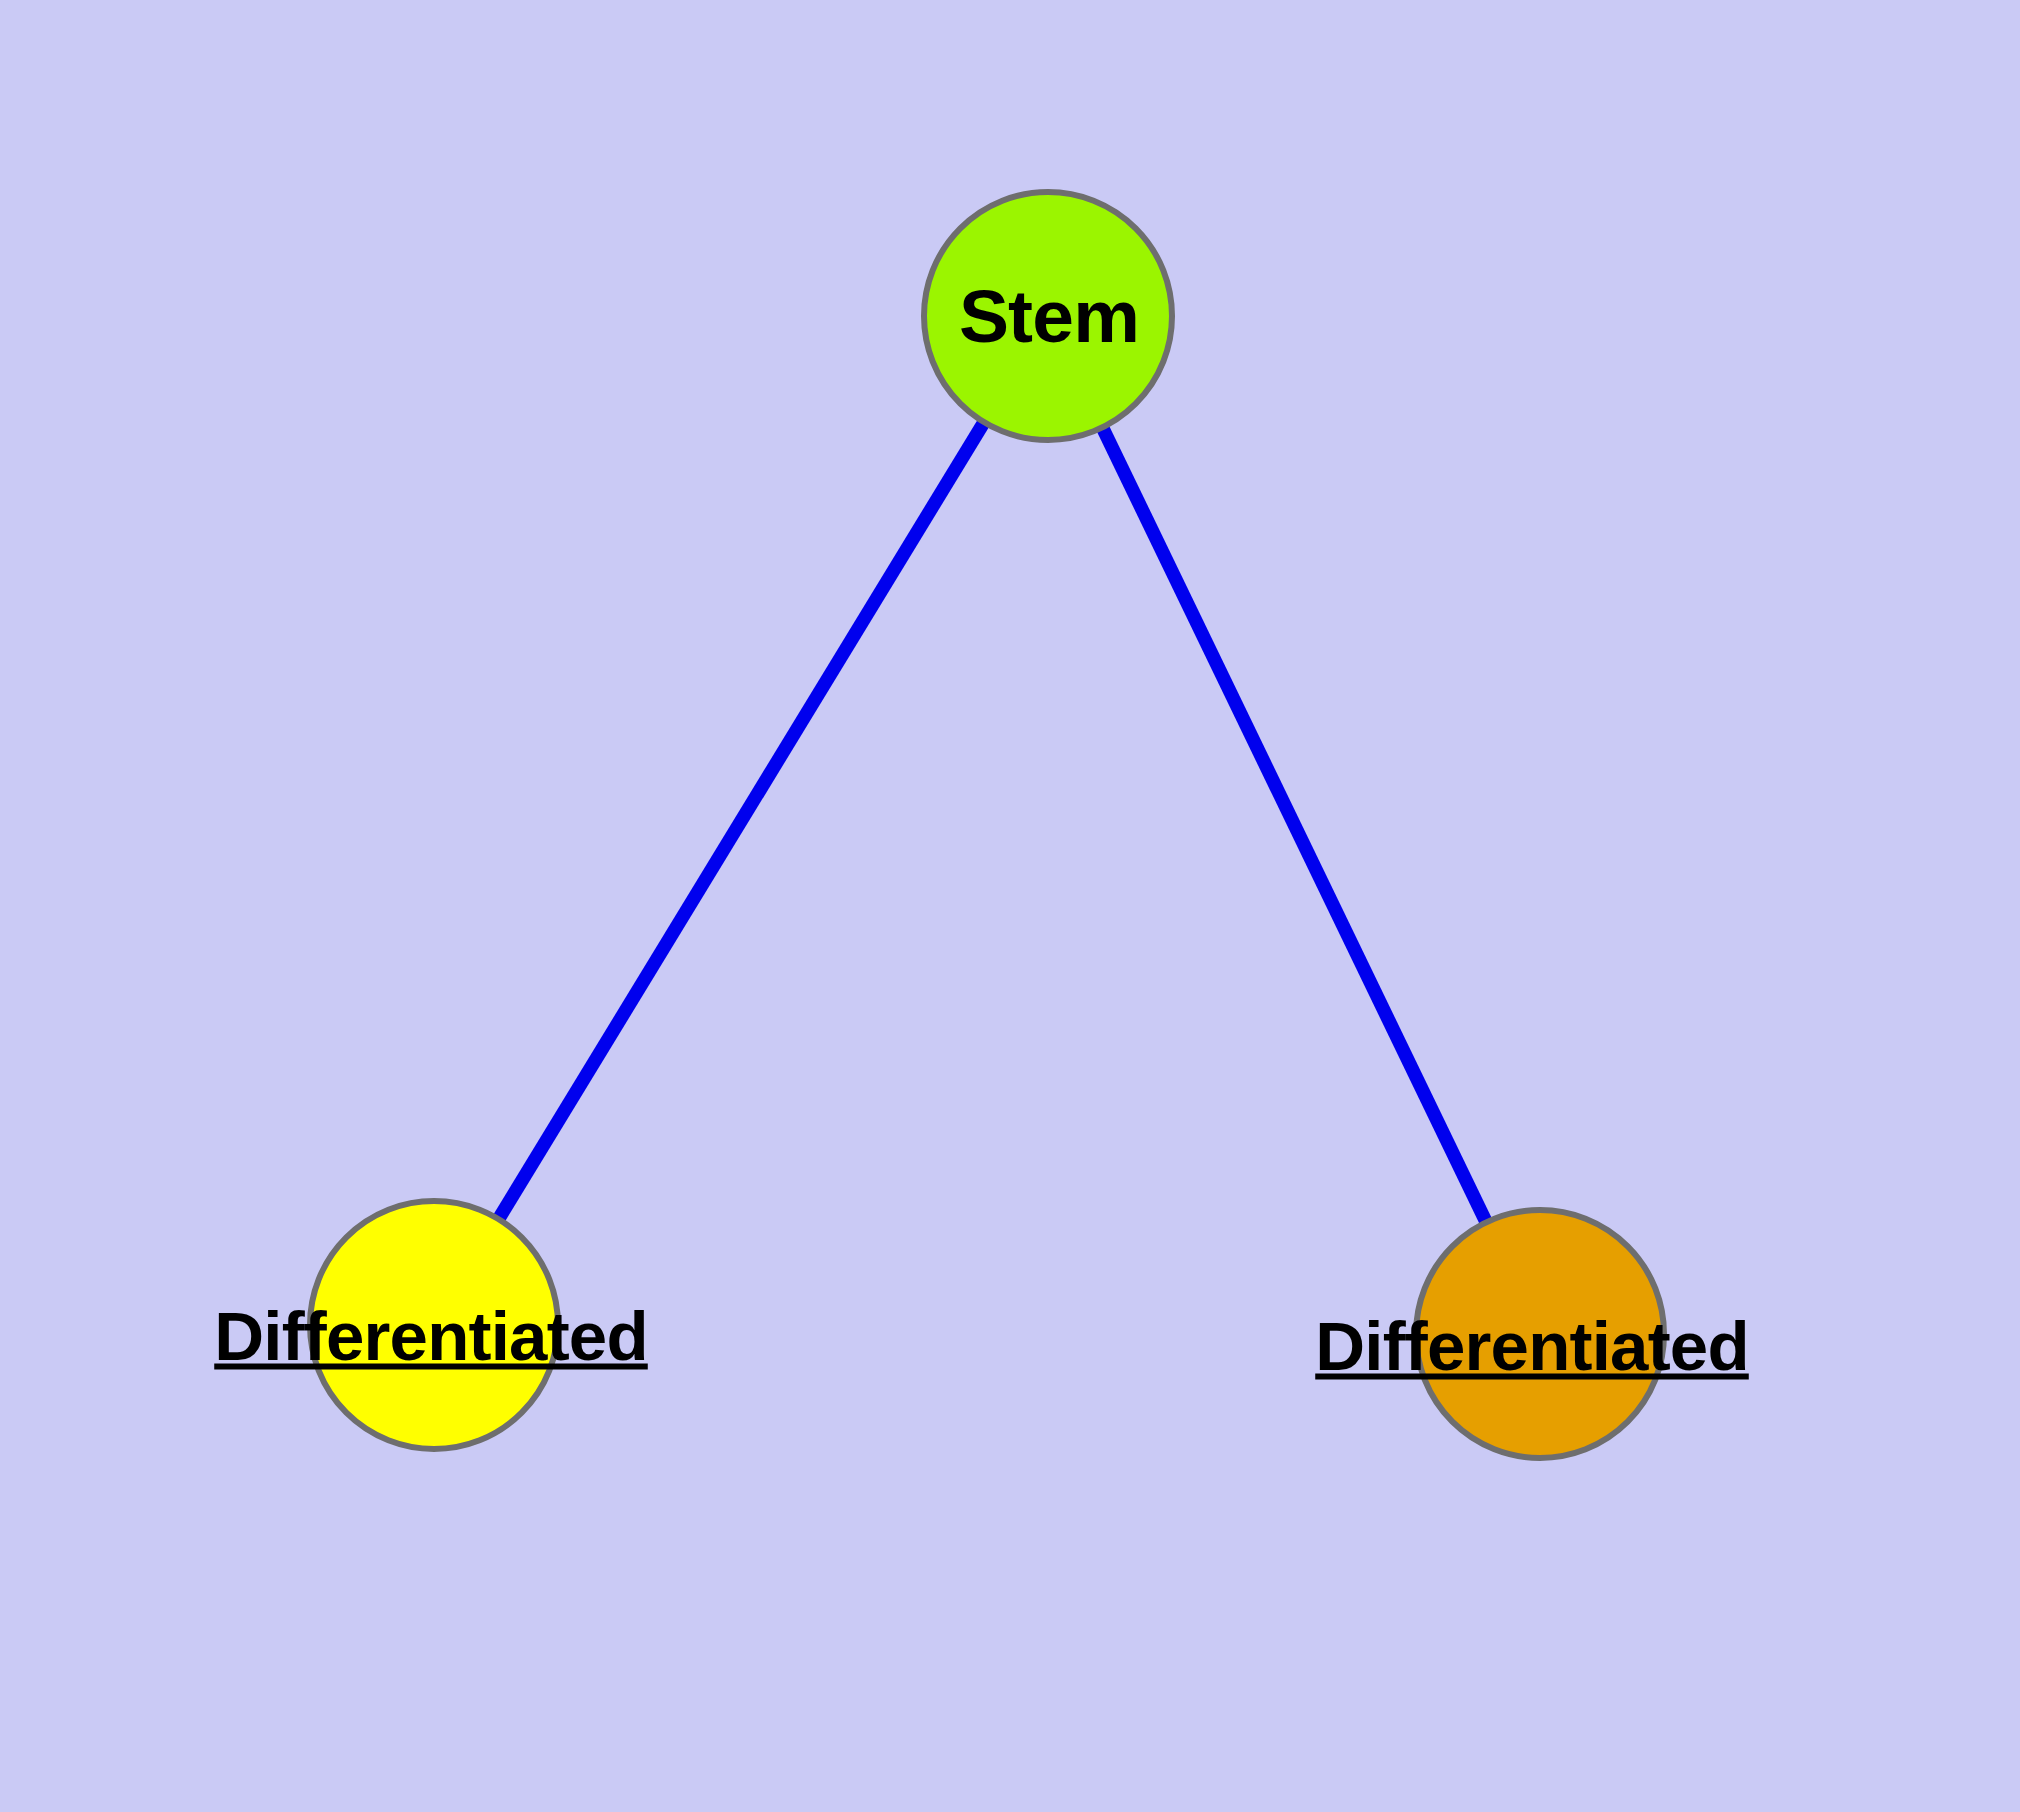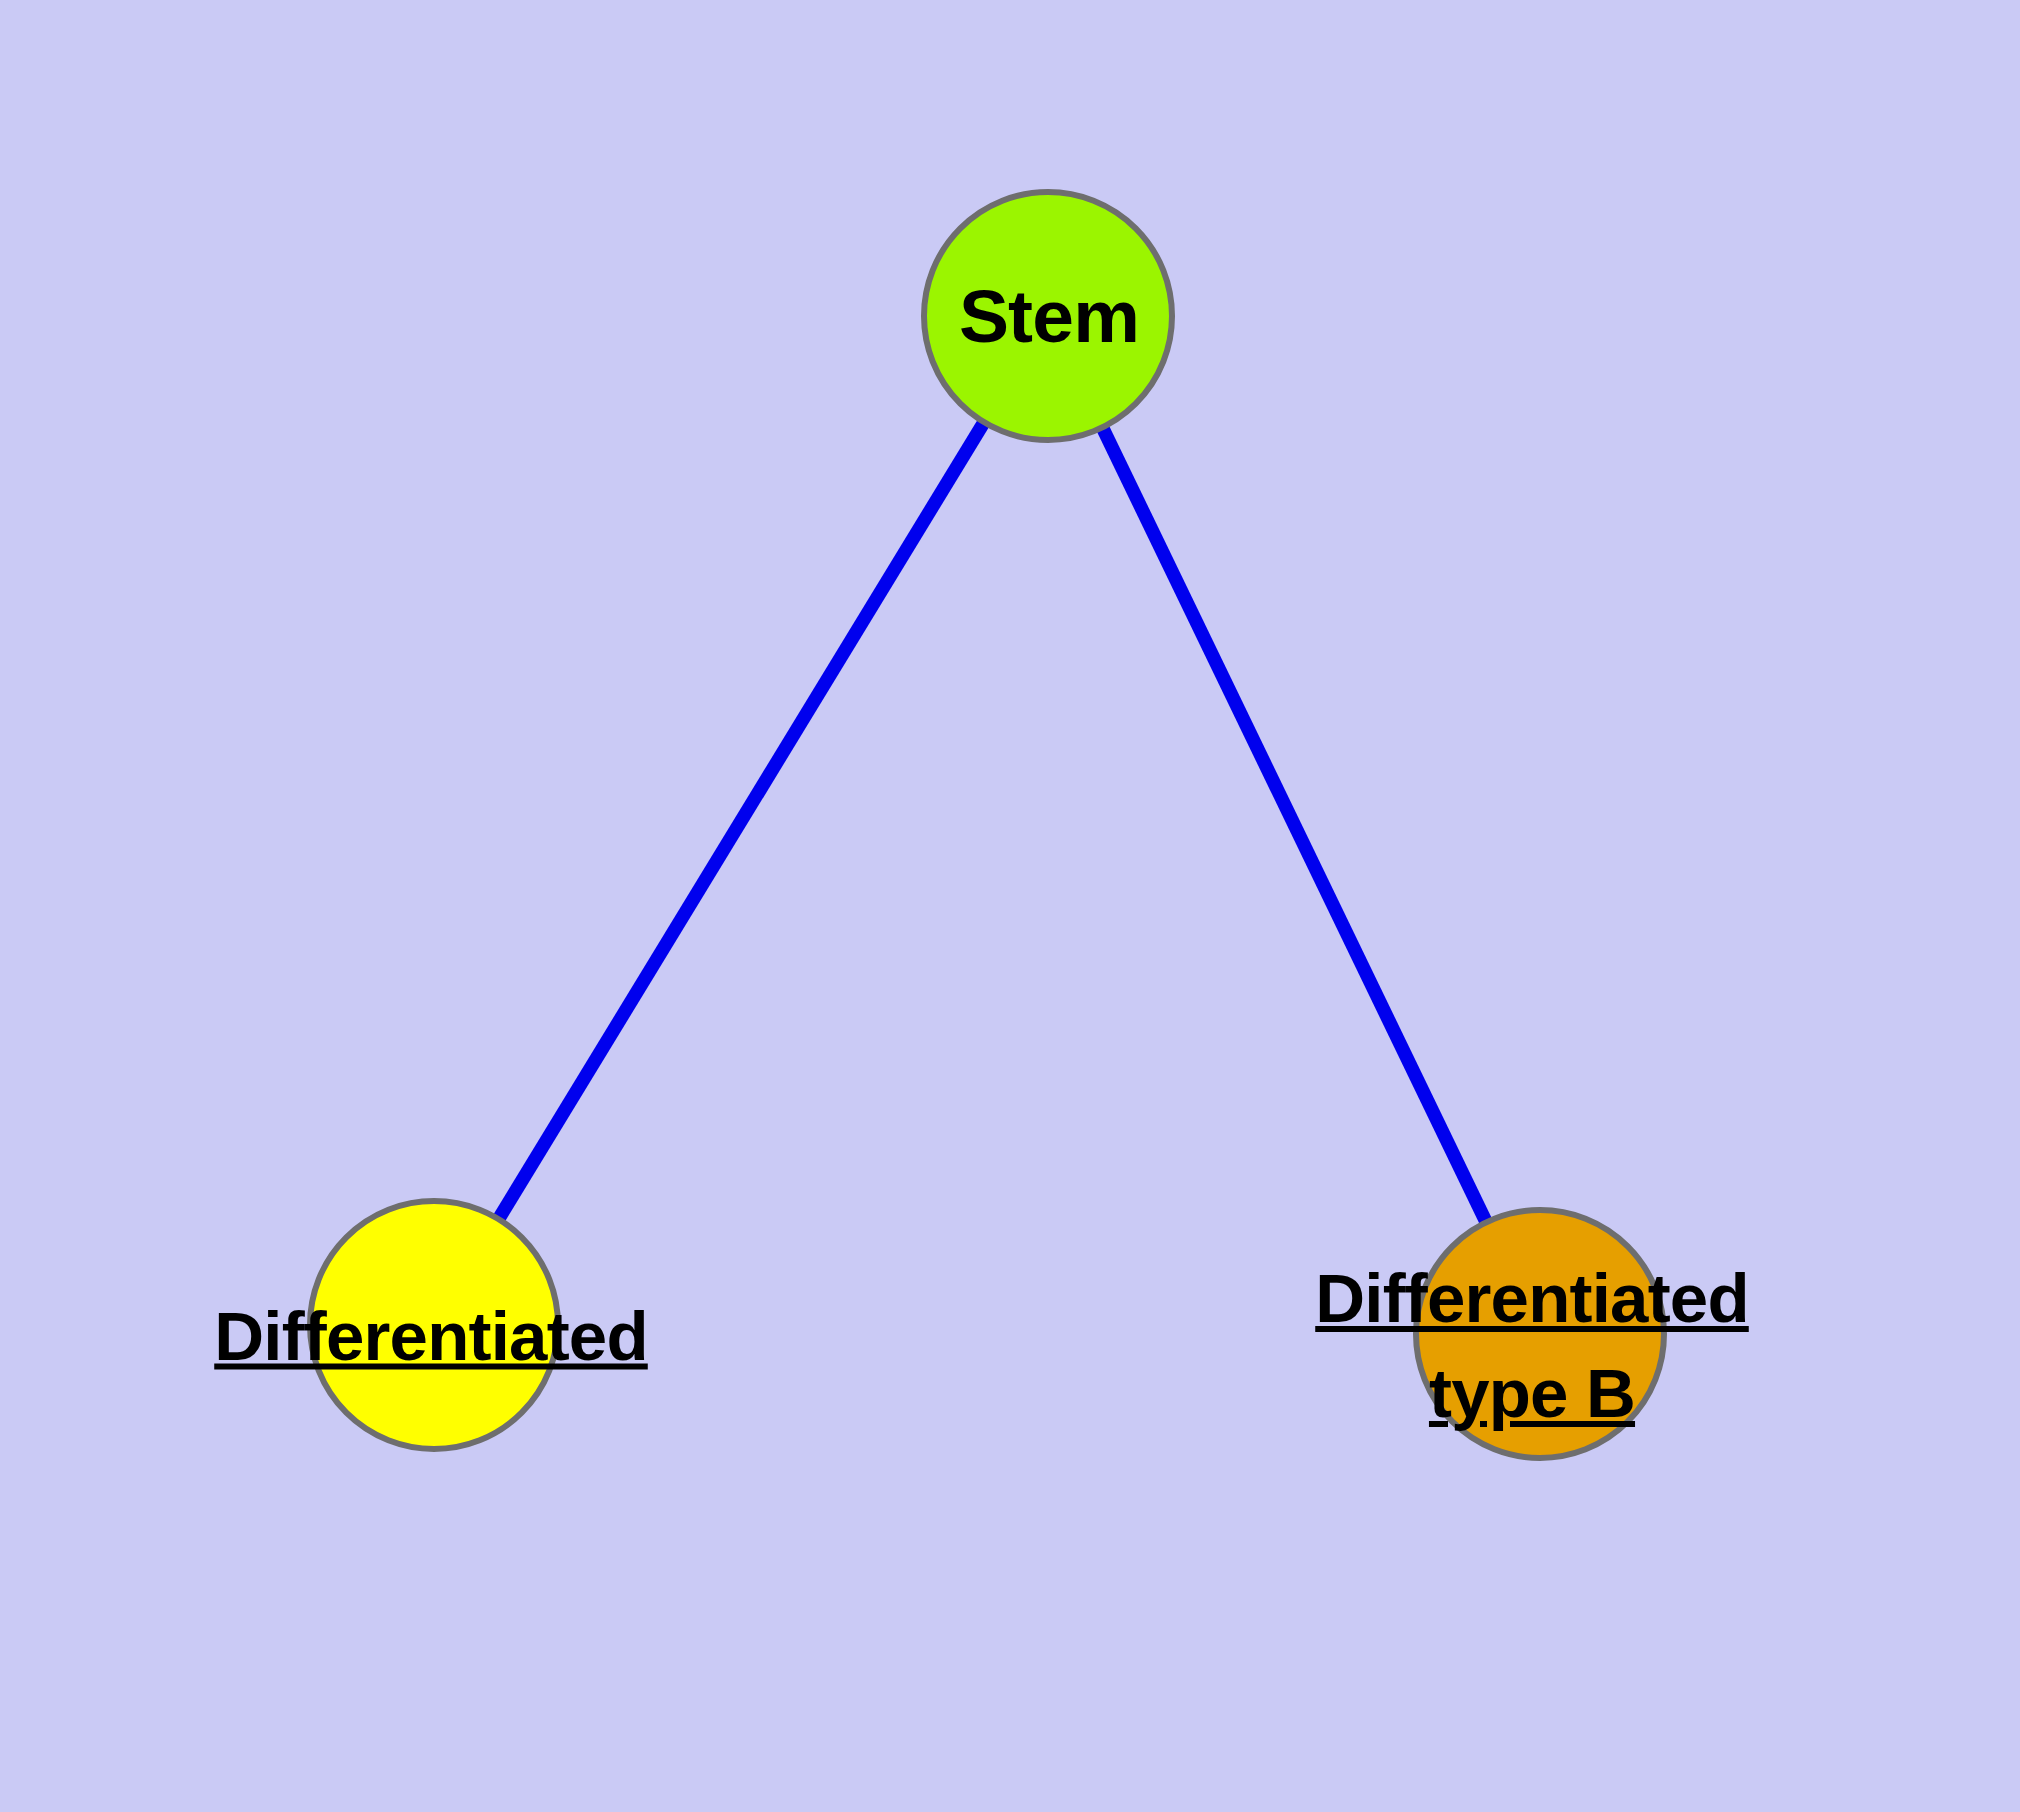--- a/index.html
+++ b/index.html
@@ -50,17 +50,16 @@
   <div class="node-label label-stem" style="left: 1049px; top: 316px; color: rgb(0, 0, 0);">
     <span class="label-line">Stem</span>
   </div>
 
   <div class="node-label label-diff" style="left: 431px; top: 1336px; color: rgb(0, 0, 0);">
     <span class="label-line">Differentiated</span>
   </div>
 
   <div class="node-label label-diff" style="left: 1532px; top: 1346px; color: rgb(0, 0, 0);">
     <span class="label-line">Differentiated</span>
-    <span class="label-line">type B</span>
   </div>
 
 </div>
 
 
 </body></html>

